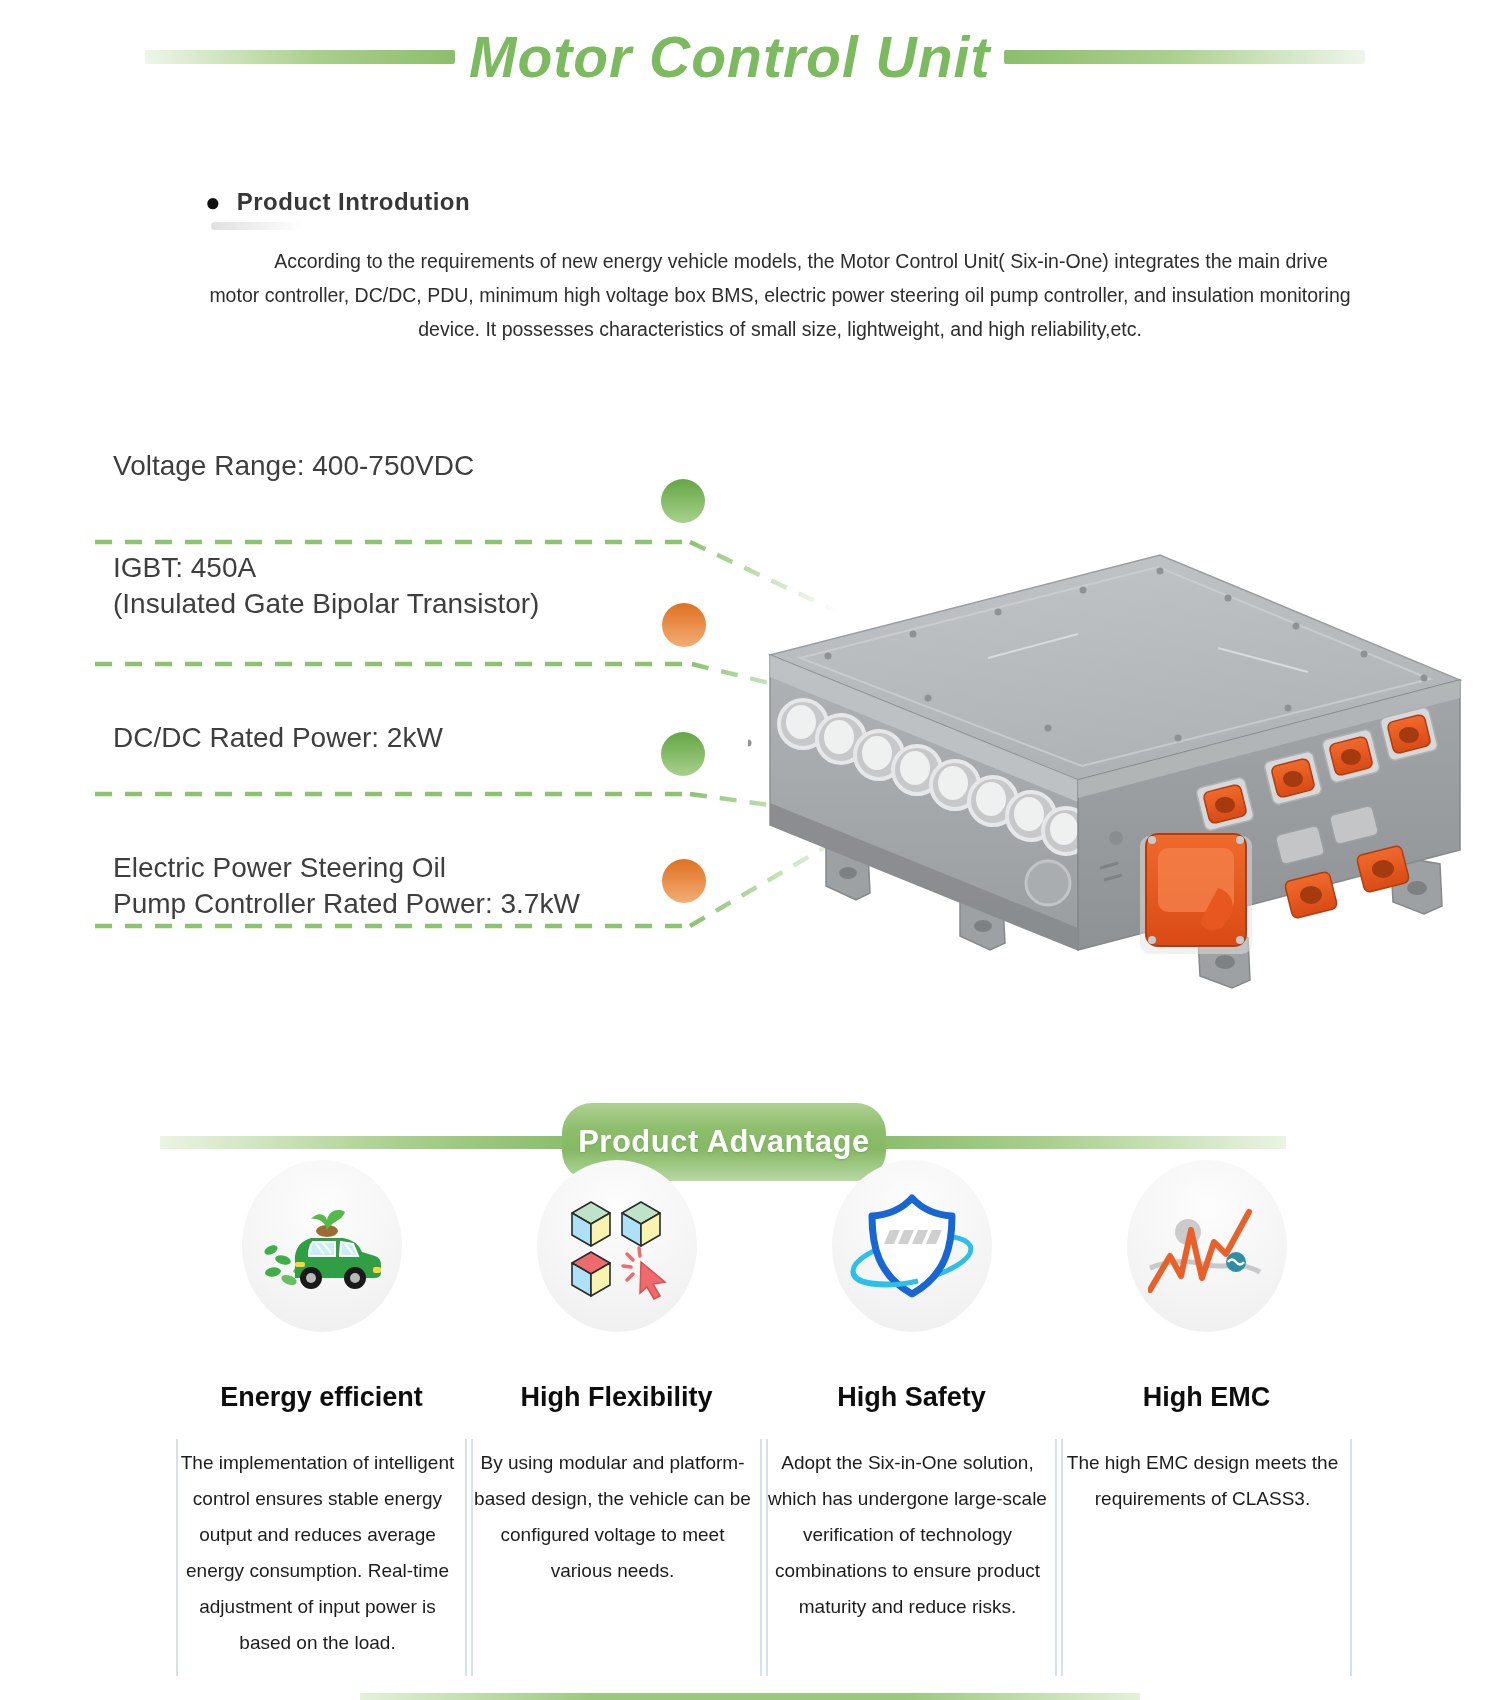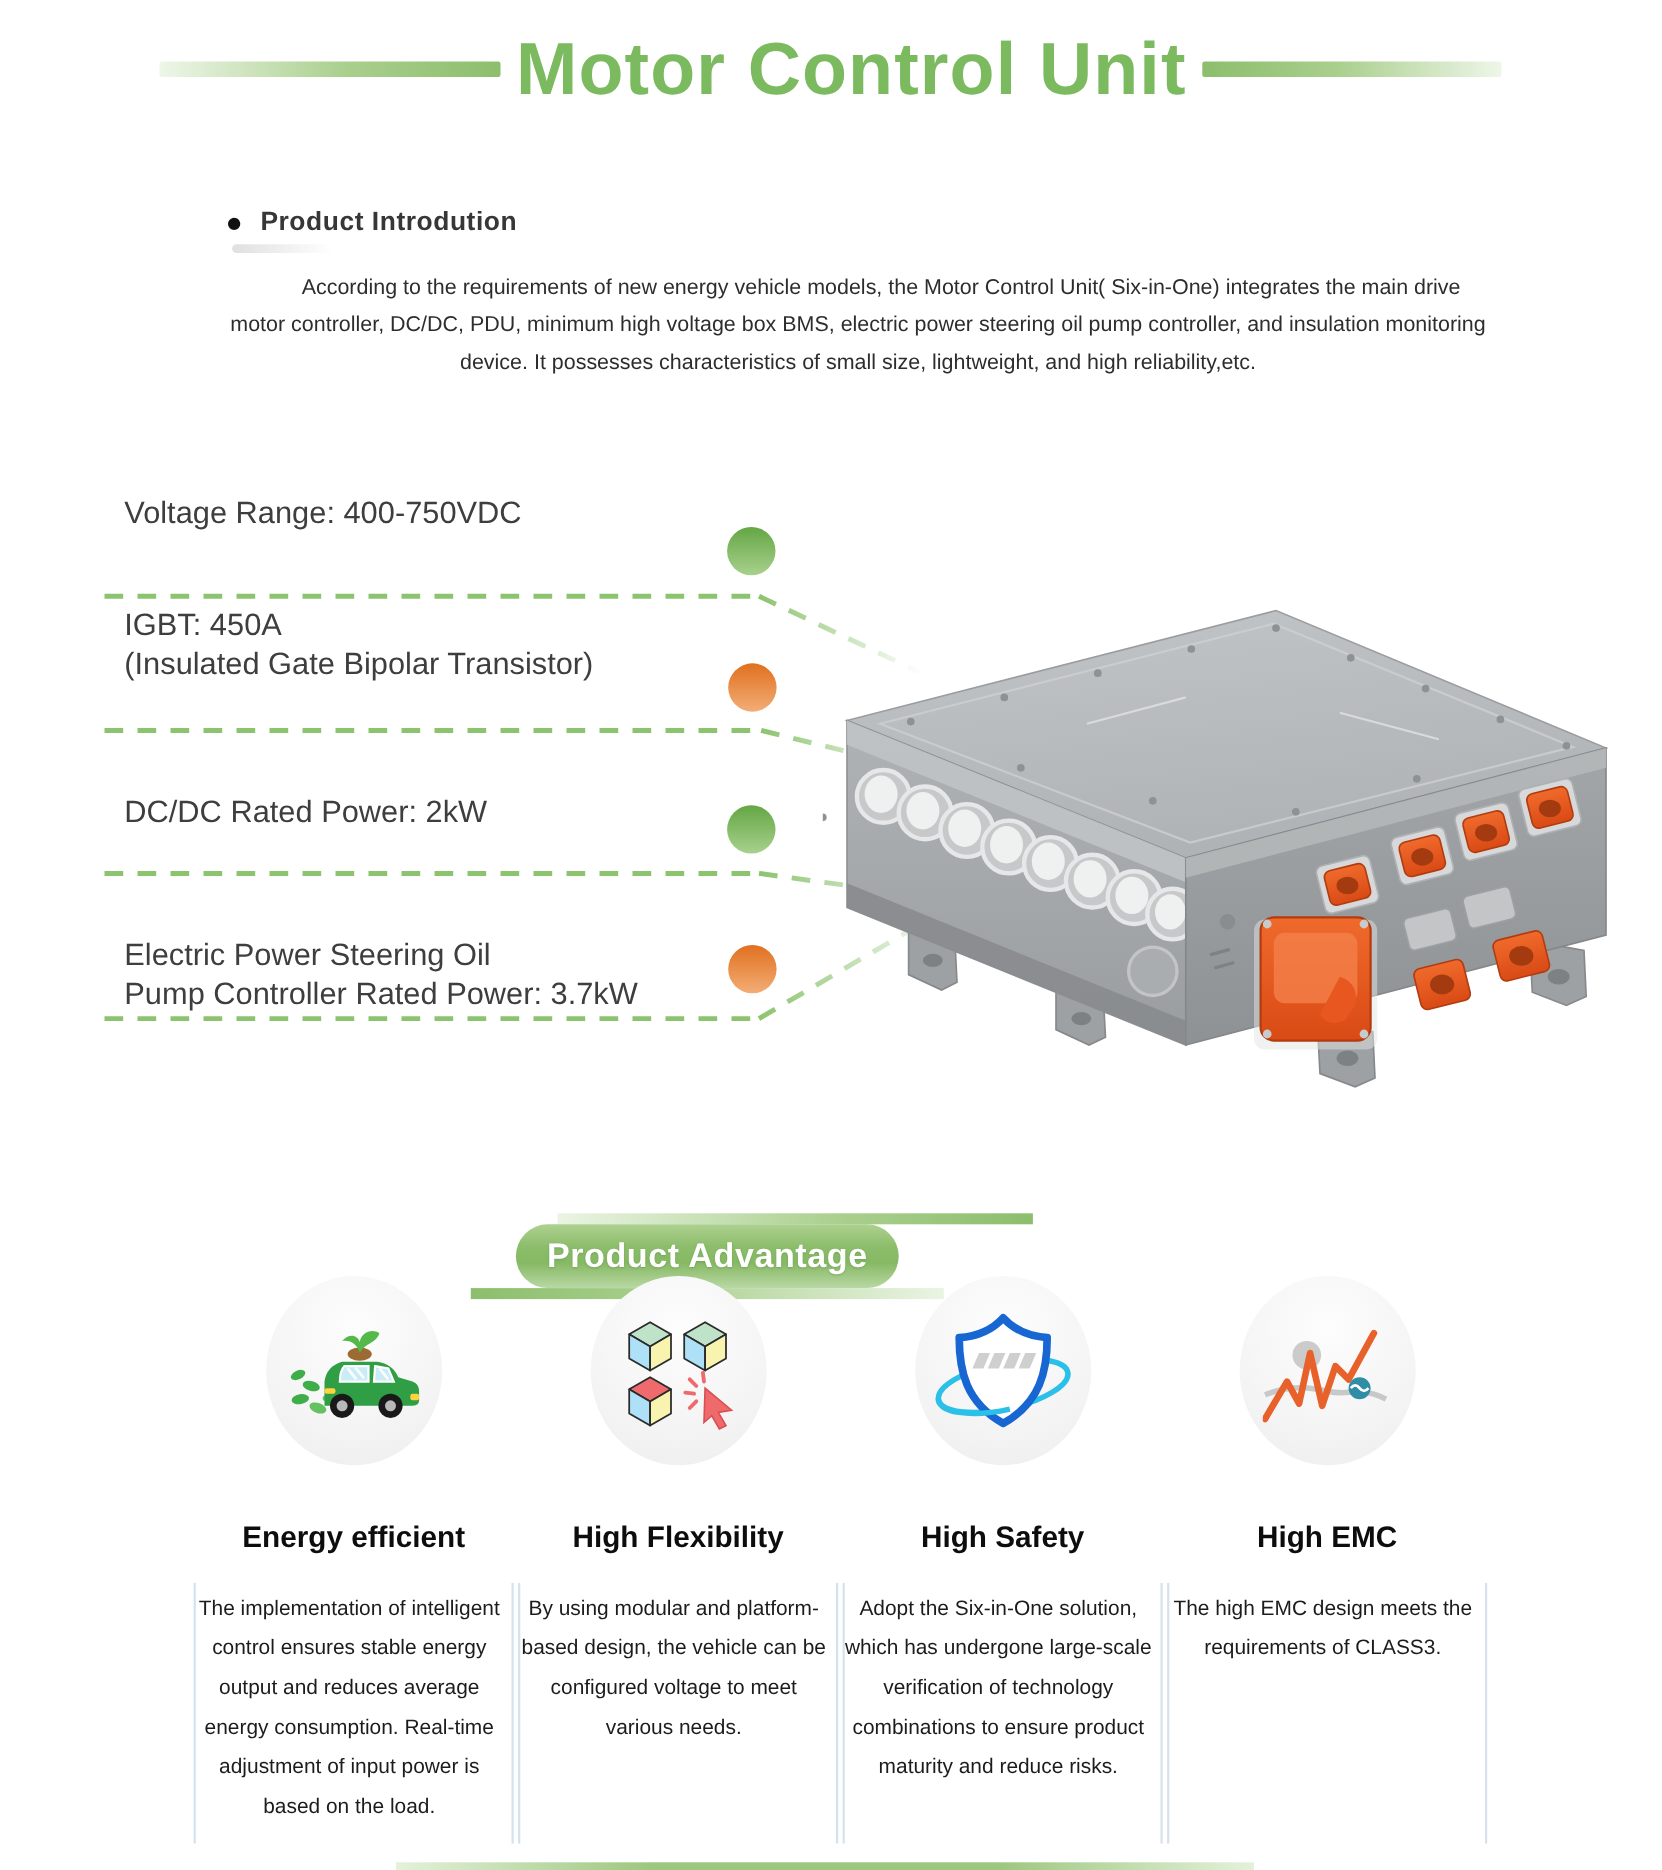--- a/index.html
+++ b/index.html
@@ -4,21 +4,21 @@
 <style>
   html,body{margin:0;padding:0;background:#ffffff;}
   body{font-family:"Liberation Sans", sans-serif;}
   .page{position:relative;width:1511px;height:1700px;background:#ffffff;overflow:hidden;}
 
   
   .title-row{position:absolute;top:26px;left:0;width:1511px;display:flex;align-items:center;padding:0;box-sizing:border-box;}
   .title-bar{height:14px;border-radius:2px;}
   .bar-left{margin-left:145px;width:310px;background:linear-gradient(to right,#eef6e8 0%,#a9cf8d 55%,#8cbe6c 100%);}
   .bar-right{margin-right:146px;flex:1;background:linear-gradient(to right,#8cbe6c 0%,#a9cf8d 45%,#eef6e8 100%);}
-  .page-title{margin:0 14px;font-size:67px;line-height:1.1;font-weight:bold;color:#7cba5f;letter-spacing:1px;white-space:nowrap;}
+  .page-title{margin:0 14px;font-size:57px;line-height:1.1;font-weight:bold;color:#7cba5f;letter-spacing:1px;white-space:nowrap;font-style:italic;}
 
   
   .intro{position:absolute;left:205px;top:188px;width:1150px;}
   .intro-head{display:flex;align-items:center;gap:16px;}
   .bullet{font-size:26px;color:#111;line-height:1;}
   .intro-heading{margin:0;font-size:24px;font-weight:bold;color:#373737;letter-spacing:0.5px;}
   .intro-underline{margin-left:6px;margin-top:6px;width:92px;height:8px;border-radius:4px;
     background:linear-gradient(to right,#d8d8d8,rgba(216,216,216,0));opacity:.8;}
   .intro-body{margin:14px 0 0 0;font-size:19.5px;line-height:1.75;color:#2d2d2d;text-indent:42px;text-align:center;}
 
@@ -36,21 +36,21 @@
   .dot-3{left:661px;top:732px;}
   .dot-4{left:662px;top:859px;}
 
   .lines-overlay{position:absolute;left:0;top:0;width:1511px;height:1700px;pointer-events:none;z-index:1;}
   .spec,.dot{z-index:3;}
 
   
   .product{position:absolute;left:748px;top:538px;width:762px;height:462px;z-index:2;}
 
   
-  .banner-row{position:absolute;left:0;top:1103px;width:1286px;height:78px;display:flex;align-items:center;flex-direction:column;}
+  .banner-row{position:absolute;left:0;top:1103px;width:1286px;height:78px;display:flex;align-items:center;}
   .banner-line{height:13px;}
   .banner-line.line-left{margin-left:160px;width:432px;background:linear-gradient(to right,#eaf4e3 0%,#a9cf8d 60%,#8cbe6c 100%);}
   .banner-line.line-right{width:430px;background:linear-gradient(to right,#8cbe6c 0%,#a9cf8d 40%,#eaf4e3 100%);}
   .banner-pill{width:348px;height:78px;border-radius:30px;display:flex;align-items:center;justify-content:center;
     background:linear-gradient(180deg,#aed190 0%,#8cbd6b 35%,#86b964 60%,#b9d8a4 100%);
     color:#ffffff;font-size:31px;font-weight:bold;letter-spacing:0.5px;text-shadow:0 1px 2px rgba(90,130,70,.45);}
 
   
   .adv-grid{position:absolute;left:176px;top:1160px;width:1176px;display:grid;grid-template-columns:repeat(4,1fr);column-gap:4px;}
   .adv-col{text-align:center;}

